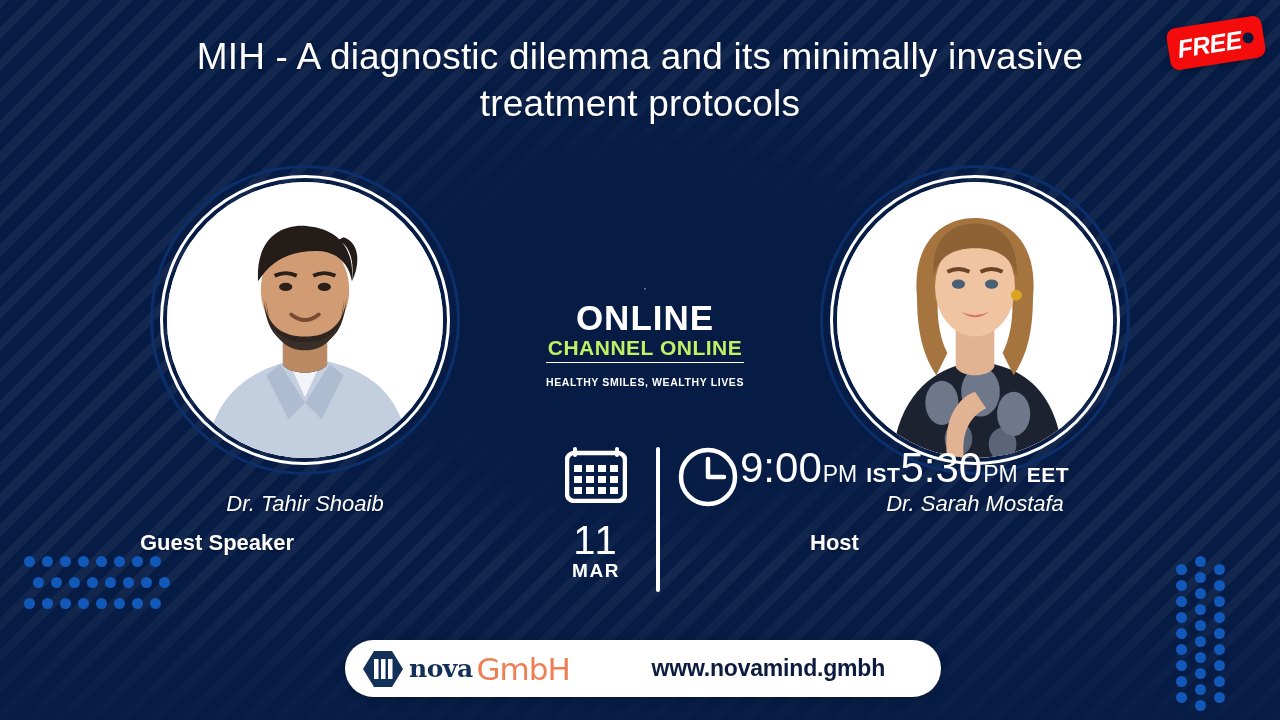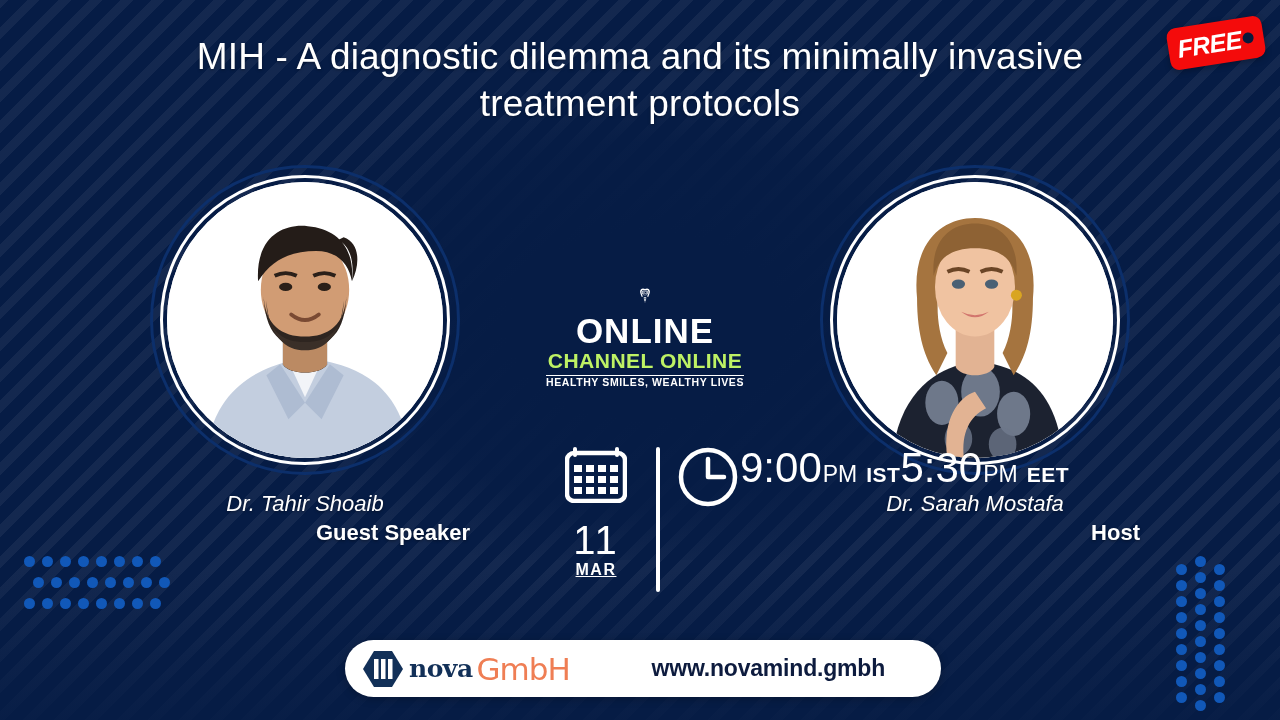--- a/index.html
+++ b/index.html
@@ -112,59 +112,59 @@
 
   
   .portrait-svg { position:absolute; left:0; top:0; width:100%; height:100%; }
 
   .person-name {
     margin-top:16px; text-align:center; color:#ffffff;
     font-size:22px; font-style:italic; font-weight:400;
     text-shadow:0 1px 3px rgba(0,0,0,0.4);
   }
   .person-role {
-    margin-top:3px; text-align:right; color:#ffffff;
+    margin-top:13px; text-align:left; color:#ffffff;
     font-size:22px; font-weight:bold;
     text-shadow:0 1px 3px rgba(0,0,0,0.4);
   }
 
   
   #dco-logo {
     position:absolute; left:510px; top:288px; width:270px; height:100px;
     display:flex; align-items:center; gap:10px;flex-direction:column;
   }
   #dco-words { display:flex; flex-direction:column; align-items:center; }
   .dco-dentist {
     color:#fff; font-weight:bold; font-size:35px; line-height:0.98;
     letter-spacing:1px;
   }
   .dco-channel {
     color:#bef264; font-weight:bold; font-size:21px; line-height:1.15;
     letter-spacing:0.5px; margin-top:1px;
   }
   .dco-tagline {
     color:#fff; font-size:10.5px; font-weight:bold; letter-spacing:0.6px;
-    border-top:1.5px solid #fff; padding-top:0; margin-top:2px;
+    border-top:1.5px solid #fff; padding-top:13px; margin-top:2px;
     width:100%; text-align:center;
   }
 
   
   #datetime {
     position:absolute; left:540px; top:445px;
     display:flex; align-items:flex-start; gap:0px; color:#fff;
   }
   #date-col {
     width:112px; display:flex; flex-direction:column; align-items:center;
   }
   #date-col .day {
     font-size:40px; font-weight:300; line-height:1.05; margin-top:16px;
     letter-spacing:2px;
   }
   #date-col .month {
-    font-size:16px; font-weight:bold; letter-spacing:1.5px; line-height:1.1;text-decoration:underline;
+    font-size:19px; font-weight:bold; letter-spacing:1.5px; line-height:1.1;
   }
   #dt-divider {
     width:4px; height:145px; background:#ffffff; margin:2px 16px 0 4px;
     border-radius:2px;
   }
   #time-col { display:flex; flex-direction:row; align-items:flex-start; }
   .time-row { display:flex; align-items:baseline; white-space:nowrap; }
   .time-row .big   { font-size:42px; font-weight:300; line-height:1.08; }
   .time-row .ampm  { font-size:23px; font-weight:400; margin-left:1px; }
   .time-row .zone  { font-size:21px; font-weight:bold; margin-left:9px; letter-spacing:0.5px; }

